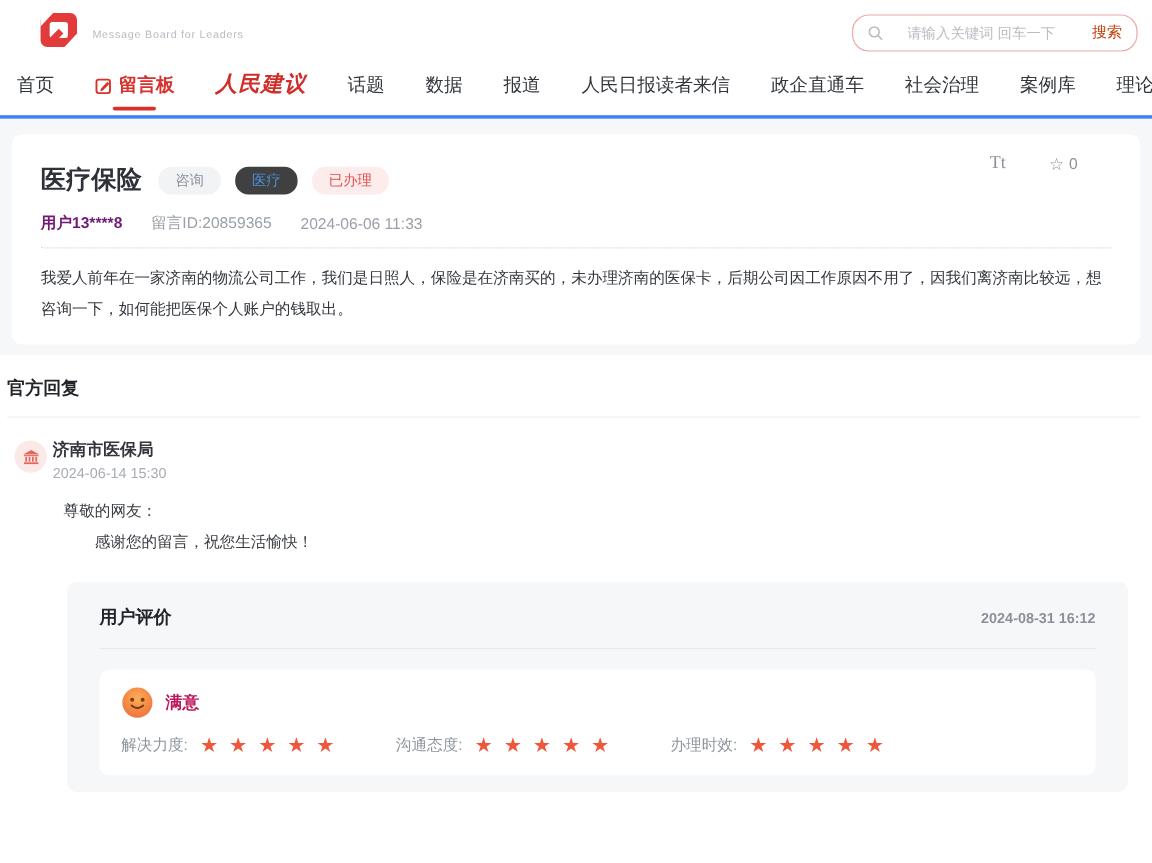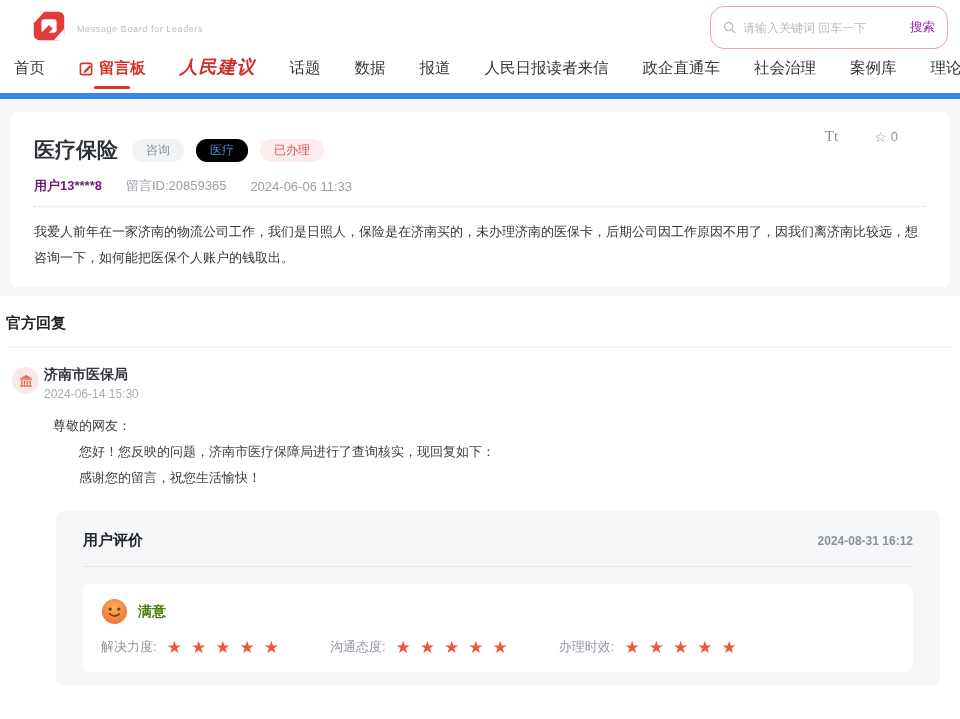--- a/index.html
+++ b/index.html
@@ -5,49 +5,49 @@
   * { margin:0; padding:0; box-sizing:border-box; }
   html,body { width:960px; height:719px; overflow:hidden; background:#fff;
     font-family:"Liberation Sans", sans-serif; color:#333; }
 
   
   .header { height:55px; display:flex; align-items:center; justify-content:space-between;
     padding:0 12px 0 30px; background:#fff; }
   .logo { display:flex; align-items:center; gap:9px; cursor:pointer; }
   .logo-text .cn { font-size:23px; font-weight:bold; color:#3d4046; letter-spacing:2px; line-height:1.05; }
   .logo-text .en { font-size:9px; color:#b9bcc2; letter-spacing:0.6px; margin-top:2px; }
-  .search { display:flex; align-items:center; width:238px; height:43px; border:1px solid #eaaaa5;
-    border-radius:14px; padding:0 12px; gap:7px; background:#fff; }
+  .search { display:flex; align-items:center; width:238px; height:31px; border:1px solid #eaaaa5;
+    border-radius:14px; padding:0 12px; gap:20px; background:#fff; }
   .search input { flex:1; border:none; outline:none; font-size:12px; color:#666; min-width:0;
     font-family:"Liberation Sans", sans-serif; }
   .search input::placeholder { color:#b9bcc2; }
-  .search-btn { font-size:12.5px; color:#a21caf; cursor:pointer; white-space:nowrap; }
-
-  
-  .nav { display:flex; align-items:flex-end; height:44px; padding:0 0 0 14px; border-bottom:6px solid #3b82f6; }
+  .search-btn { font-size:12.5px; color:#c2410c; cursor:pointer; white-space:nowrap; }
+
+  
+  .nav { display:flex; align-items:flex-end; height:44px; padding:0 0 0 14px; border-bottom:3px solid #3b82f6; }
   .nav-item { position:relative; display:flex; align-items:center; gap:5px; font-size:15.5px; color:#33373d;
     padding:0 0 14px 0; margin-right:34px; text-decoration:none; cursor:pointer; white-space:nowrap; }
   .nav-item.active { color:#d8302c; font-weight:bold; }
   .nav-item.special { color:#cf2f2a; font-family:"Liberation Serif", serif; font-style:italic;
     font-weight:bold; font-size:18px; letter-spacing:1px; }
   .nav-edit-icon { display:inline-flex; align-items:center; }
   .nav-underline { position:absolute; left:50%; transform:translateX(-50%); bottom:4px;
     width:36px; height:3px; background:#d8302c; border-radius:2px; }
 
   
   .msg-section { background:#f6f7f9; padding:13px 10px 9px 10px; }
   .msg-card { position:relative; background:#fff; border-radius:8px; padding:14px 24px 16px 24px; }
   .target-badge { display:inline-block; background:#f4f4f5; color:#4a4d52; font-size:12px;
     padding:5px 10px; border-radius:2px; }
   .title-row { display:flex; align-items:center; margin-top:10px; gap:14px; }
   .msg-title { font-size:21px; font-weight:bold; color:#2e3138; }
   .tags { display:flex; align-items:center; gap:12px; }
   .tag { font-size:12px; padding:3px 14px; border-radius:11px; }
   .tag-gray { background:#f2f3f5; color:#8a919c;text-align:center; }
-  .tag-blue { background:#000000; color:#4a90e2; }
+  .tag-blue { background:#404040; color:#4a90e2; }
   .tag-red  { background:#fdecec; color:#e04f4f; }
   .card-tools { position:absolute; top:16px; right:52px; display:flex; align-items:center; gap:36px; }
   .tt-icon { font-size:15px; color:#8d939c; cursor:pointer; font-family:"Liberation Serif", serif; }
   .fav { display:flex; align-items:center; gap:4px; color:#8d939c; font-size:13px; cursor:pointer; }
   .fav .glyph { font-size:14px; }
   .meta-row { display:flex; align-items:center; gap:24px; margin-top:13px; font-size:13px; }
   .meta-user { font-weight:bold; color:#701a75; }
   .meta-dim { color:#9aa0a8; }
   .dotted { border-bottom:1px dotted #d8d8dc; margin-top:11px; }
   .msg-content { margin-top:12px; font-size:13px; color:#33373d; line-height:2.0; }
@@ -66,21 +66,21 @@
   .blurred { filter:blur(2px); color:#555; }
 
   
   .eval-panel { margin:20px 10px 0 50px; background:#f6f7f9; border-radius:8px; padding:20px 27px 14px 27px; }
   .eval-head { display:flex; align-items:center; justify-content:space-between; }
   .eval-title { font-size:15px; font-weight:bold; color:#22252a; }
   .eval-date { font-size:12px; font-weight:bold; color:#8b909a; }
   .eval-divider { border-top:1px solid #e7e8ec; margin-top:16px; }
   .eval-card { margin-top:17px; background:#fff; border-radius:8px; padding:14px 18px 16px 18px; }
   .verdict-row { display:flex; align-items:center; gap:10px; }
-  .verdict { font-size:14px; font-weight:bold; color:#4d7c0f; }
+  .verdict { font-size:14px; font-weight:bold; color:#be185d; }
   .ratings-row { display:flex; align-items:center; margin-top:13px; }
   .rating-group { display:flex; align-items:center; margin-right:42px; }
   .rating-label { font-size:13px; color:#8f959e; margin-right:10px; }
   .star { color:#f0563a; font-size:17px; margin-right:9px; line-height:1; }
 </style>
 </head>
 <body>
 
 <div class="header">
   <div class="logo">
@@ -193,21 +193,20 @@
           <rect x="13" y="11.6" width="2.2" height="6"></rect>
           <rect x="17.2" y="11.6" width="2.2" height="6"></rect>
           <rect x="3" y="18.4" width="18" height="2.2"></rect>
         </svg>
       </span>
     </span>
     <div class="agency-name">济南市医保局</div>
     <div class="agency-date">2024-06-14 15:30</div>
     <div class="reply-body">
       <p>尊敬的网友：</p>
-      <p class="ind">您好！您反映的问题，济南市医疗保障局进行了查询核实，现回复如下：</p>
       <p class="ind">感谢您的留言，祝您生活愉快！</p>
     </div>
 
     <div class="eval-panel">
       <div class="eval-head">
         <span class="eval-title">用户评价</span>
         <span class="eval-date">2024-08-31 16:12</span>
       </div>
       <div class="eval-divider"></div>
       <div class="eval-card">

